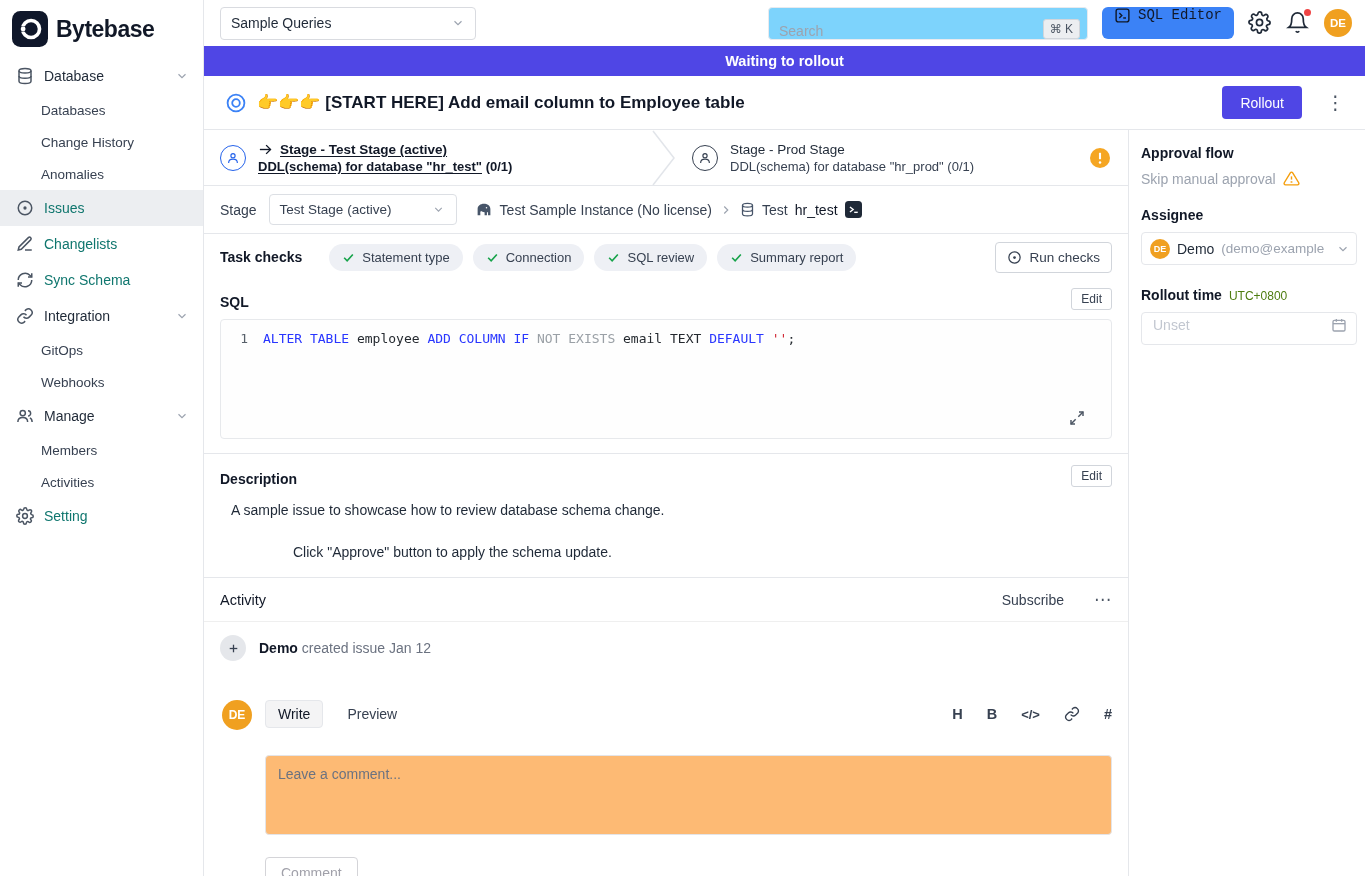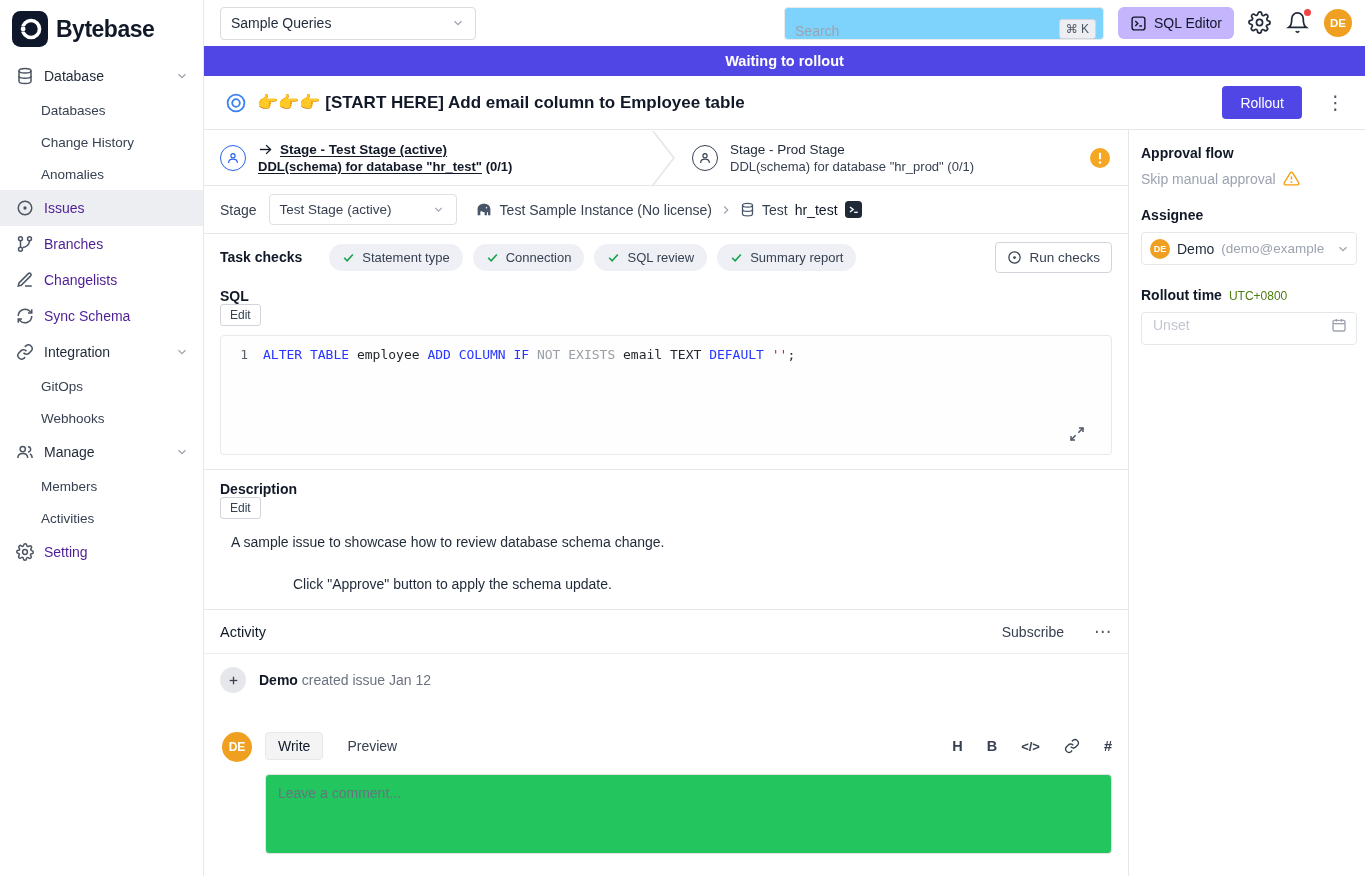--- a/index.html
+++ b/index.html
@@ -14,43 +14,43 @@
 
   
   .sidebar { width: 204px; flex-shrink: 0; border-right: 1px solid #e5e7eb; background: #fff; }
   .logo-row { height: 58px; display: flex; align-items: center; padding-left: 12px; gap: 8px; }
   .logo-mark { width: 36px; height: 36px; }
   .logo-text { font-size: 23px; font-weight: 800; color: #111827; letter-spacing: -0.5px; }
   .nav-item { display: flex; align-items: center; height: 34px; padding: 0 14px 0 16px;
               color: #374151; cursor: pointer; }
   .nav-item.parent { height: 36px; font-weight: 500; color: #1f2937; }
   .nav-item.sub { height: 32px; padding-left: 41px; font-size: 13.5px; }
-  .nav-item.top { font-weight: 500; color: #4c1d95; height: 36px; }
+  .nav-item.top { font-weight: 500; color: #0f766e; height: 36px; }
   .nav-item.active { background: #eceef1; }
   .nicon { width: 18px; height: 18px; margin-right: 10px; color: #4b5563; flex-shrink: 0; }
   .nchev { margin-left: auto; width: 14px; height: 14px; color: #9ca3af; }
 
   
   .main-col { flex: 1; display: flex; flex-direction: column; min-width: 0; }
 
   .topbar { height: 46px; display: flex; align-items: center; padding: 0 13px 0 16px; gap: 14px; }
   .proj-select { width: 256px; height: 33px; border: 1px solid #d9dbe0; border-radius: 4px;
                  display: flex; align-items: center; justify-content: space-between;
                  padding: 0 10px; cursor: pointer; }
   .proj-select .val { color: #1f2937; }
   .tb-spacer { flex: 1; }
   .search-box { width: 320px; height: 33px; background: #7dd3fc; border: 1px solid #e8eaee;
                 border-radius: 4px; display: flex; align-items: flex-end; padding: 0 7px 0 10px; }
   .search-box input { flex: 1; border: none; outline: none; background: transparent; font: inherit; color: #374151; }
   .search-box input::placeholder { color: #9ca3af; }
   .kbd { border: 1px solid #d1d5db; border-radius: 3px; background: #eceef1; font-size: 12px;
          color: #4b5563; padding: 2px 6px; white-space: nowrap; }
-  .sql-editor-btn { height: 32px; background: #c4b5fd; border-radius: 6px; display: flex;
-                    align-items: center; gap: 7px; padding: 0 12px; font-weight: 500;
-                    color: #111827; cursor: pointer; }
+  .sql-editor-btn { height: 32px; background: #3b82f6; border-radius: 6px; display: flex;
+                    gap: 7px; padding: 0 12px; font-weight: 500;
+                    color: #111827; cursor: pointer; font-family: Liberation Mono, monospace; }
   .icon-btn { width: 24px; height: 24px; color: #1f2937; cursor: pointer; position: relative; }
   .bell-dot { position: absolute; top: -2px; right: -1px; width: 7px; height: 7px;
               border-radius: 50%; background: #ef4444; }
   .avatar { border-radius: 50%; background: #f0a020; color: #fff; font-weight: 700;
             display: flex; align-items: center; justify-content: center; flex-shrink: 0; }
   .avatar.lg { width: 28px; height: 28px; font-size: 11.5px; }
   .avatar.md { width: 30px; height: 30px; font-size: 12px; }
   .avatar.sm { width: 20px; height: 20px; font-size: 9px; }
 
   .banner { height: 30px; background: #4f46e5; color: #fff; font-weight: 600; font-size: 14.5px;
@@ -103,21 +103,21 @@
   .task-label { font-weight: 700; color: #111827; margin-right: 17px; }
   .badge { height: 27px; border-radius: 14px; background: #eef0f5; display: flex; align-items: center;
            gap: 7px; padding: 0 13px; font-size: 13px; color: #374151; cursor: pointer; }
   .check-ic { width: 13px; height: 13px; color: #16a34a; }
   .run-btn { margin-left: auto; height: 31px; border: 1px solid #d1d5db; border-radius: 4px;
              background: #fff; display: flex; align-items: center; gap: 7px; padding: 0 11px;
              font-size: 13.5px; color: #374151; cursor: pointer; }
 
   
   .sql-section { padding: 8px 16px 0; }
-  .sec-head { display: flex; align-items: flex-start; justify-content: space-between; flex-direction: column; }
+  .sec-head { display: flex; align-items: flex-end; justify-content: space-between; }
   .sec-title { font-weight: 600; color: #111827; }
   .edit-btn { border: 1px solid #d1d5db; border-radius: 3px; background: #fff; font-size: 12px;
               color: #374151; padding: 3px 9px; cursor: pointer; }
   .code-box { margin-top: 9px; border: 1px solid #e7e9ec; border-radius: 4px; height: 120px;
               position: relative; padding-top: 11px; background: #fefefe; }
   .code-line { display: flex; font-family: "DejaVu Sans Mono", "Liberation Mono", monospace; font-size: 13px; }
   .ln { width: 42px; text-align: right; padding-right: 15px; color: #57606a; flex-shrink: 0; }
   .code span { white-space: pre; }
   .tk-kw { color: #2936ff; }
   .tk-gr { color: #9aa0a6; }
@@ -149,21 +149,21 @@
                   background: #374151; border-radius: 3px; border: 1.5px solid #fff; }
   .composer-right { flex: 1; min-width: 0; }
   .tab-row { display: flex; align-items: center; }
   .tab-write { background: #f4f4f5; border: 1px solid #e5e7eb; border-radius: 4px;
                padding: 5px 12px; color: #111827; font-weight: 500; cursor: pointer; }
   .tab-preview { margin-left: 16px; padding: 5px 8px; color: #374151; cursor: pointer; }
   .fmt-icons { margin-left: auto; display: flex; align-items: center; gap: 24px; color: #374151; }
   .fmt { font-weight: 700; font-size: 14.5px; cursor: pointer; }
   .fmt.code-g { font-weight: 600; font-size: 13px; }
   .fmt-svg { width: 16px; height: 16px; cursor: pointer; }
-  .comment-area { margin-top: 14px; width: 100%; height: 80px; background: #22c55e;
+  .comment-area { margin-top: 27px; width: 100%; height: 80px; background: #fdba74;
                   border: 1px solid #e4e4e7; border-radius: 4px; padding: 10px 12px; resize: none;
                   font: inherit; color: #374151; outline: none; }
   .comment-area::placeholder { color: #6b7280; }
   .comment-btn { margin-top: 19px; border: 1px solid #d4d4d8; border-radius: 4px; background: #fff;
                  color: #a1a1aa; font: inherit; padding: 7px 15px; cursor: default; }
 
   
   .panel { width: 237px; flex-shrink: 0; border-left: 1px solid #e5e7eb; padding: 15px 8px 0 12px; }
   .panel-title { font-weight: 600; color: #111827; }
   .skip-row { margin-top: 9px; display: flex; align-items: center; gap: 7px; color: #9ca3af; }
@@ -226,32 +226,20 @@
         </div>
 
       <div class="nav-item top active">
         <span class="nicon">
           <svg viewBox="0 0 24 24" fill="none" stroke="currentColor" stroke-width="2" width="18" height="18">
               <circle cx="12" cy="12" r="9"></circle>
               <circle cx="12" cy="12" r="2.2" fill="currentColor" stroke="none"></circle>
             </svg>
         </span>
         <span>Issues</span>
-      </div>
-      <div class="nav-item top">
-        <span class="nicon">
-          <svg viewBox="0 0 24 24" fill="none" stroke="currentColor" stroke-width="2" width="18" height="18">
-              <circle cx="6" cy="5" r="2.6"></circle>
-              <circle cx="6" cy="19" r="2.6"></circle>
-              <circle cx="18" cy="5" r="2.6"></circle>
-              <line x1="6" y1="8" x2="6" y2="16"></line>
-              <path d="M18 8a9 9 0 0 1-9 8.5"></path>
-            </svg>
-        </span>
-        <span>Branches</span>
       </div>
       <div class="nav-item top">
         <span class="nicon">
           <svg viewBox="0 0 24 24" fill="none" stroke="currentColor" stroke-width="2" width="18" height="18">
               <path d="M12 20h9"></path>
               <path d="M16.5 3.5a2.1 2.1 0 0 1 3 3L7 19l-4 1 1-4Z"></path>
             </svg>
         </span>
         <span>Changelists</span>
       </div>

